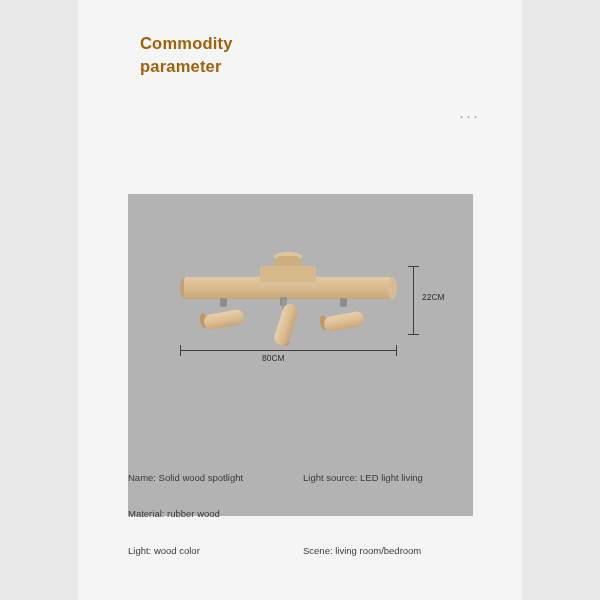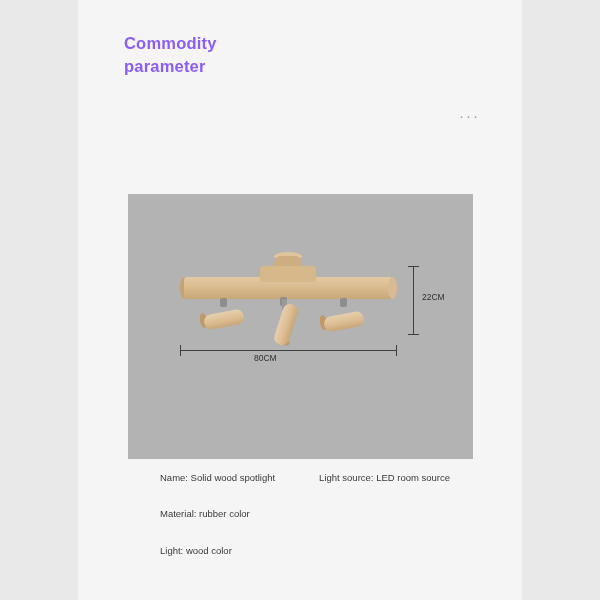--- a/index.html
+++ b/index.html
@@ -16,45 +16,45 @@
   .page {
     position: absolute;
     left: 78px;
     top: 0;
     width: 444px;
     height: 600px;
     background: #f5f5f5;
   }
   .title {
     position: absolute;
-    left: 46px;
+    left: 62px;
     top: 32px;
     width: 260px;
     font-size: 16.5px;
     font-weight: bold;
-    color: #8b5cf6;
+    color: #a16207;
     line-height: 1.42;
     letter-spacing: 0.2px;
   }
   .dots {
     position: absolute;
     right: 42px;
     top: 112px;
     font-size: 15px;
     letter-spacing: 2px;
     color: #9a9a9a;
     line-height: 8px;
     user-select: none;
   }
   .image-panel {
     position: absolute;
     left: 50px;
     top: 194px;
     width: 345px;
-    height: 265px;
+    height: 322px;
     background: #b3b3b3;
   }
 
   
   .lamp {
     position: absolute;
     left: 0;
     top: 0;
     width: 345px;
     height: 265px;
@@ -97,21 +97,21 @@
     position: absolute;
     top: 151px;
     width: 1px;
     height: 11px;
     background: #3f3f3f;
   }
   .dim-h-cap-l { left: 52px; }
   .dim-h-cap-r { left: 268px; }
   .dim-h-label {
     position: absolute;
-    left: 126px;
+    left: 134px;
     top: 159px;
     font-size: 8.5px;
     color: #2e2e2e;
   }
 
   
   .bar {
     position: absolute;
     left: 56px;
     top: 83px;
@@ -211,21 +211,21 @@
   }
   .spec-row {
     display: flex;
     margin-bottom: 25px;
   }
   .spec-cell {
     font-size: 9.5px;
     color: #3a3a3a;
     line-height: 1.2;
   }
-  .spec-cell.left { width: 175px; padding-left: 32px; }
+  .spec-cell.left { width: 175px; }
   .spec-cell.right { width: 177px; }
 </style>
 </head>
 <body>
 
 <div class="page">
 
   <div class="title">
     <div>Commodity</div>
     <div>parameter</div>
@@ -266,23 +266,24 @@
       <div class="dim-h-line"></div>
       <div class="dim-h-cap-r"></div>
       <div class="dim-h-label">80CM</div>
 
     </div>
   </div>
 
   <div class="specs">
     <div class="spec-row">
       <div class="spec-cell left">Name: Solid wood spotlight</div>
-      <div class="spec-cell right">Light source: LED room source</div>
+      <div class="spec-cell right">Light source: LED light living</div>
     </div>
     <div class="spec-row">
-      <div class="spec-cell left">Material: rubber color</div>
+      <div class="spec-cell left">Material: rubber wood</div>
     </div>
     <div class="spec-row">
       <div class="spec-cell left">Light: wood color</div>
+      <div class="spec-cell right">Scene: living room/bedroom</div>
     </div>
   </div>
 
 </div>
 
 </body></html>

